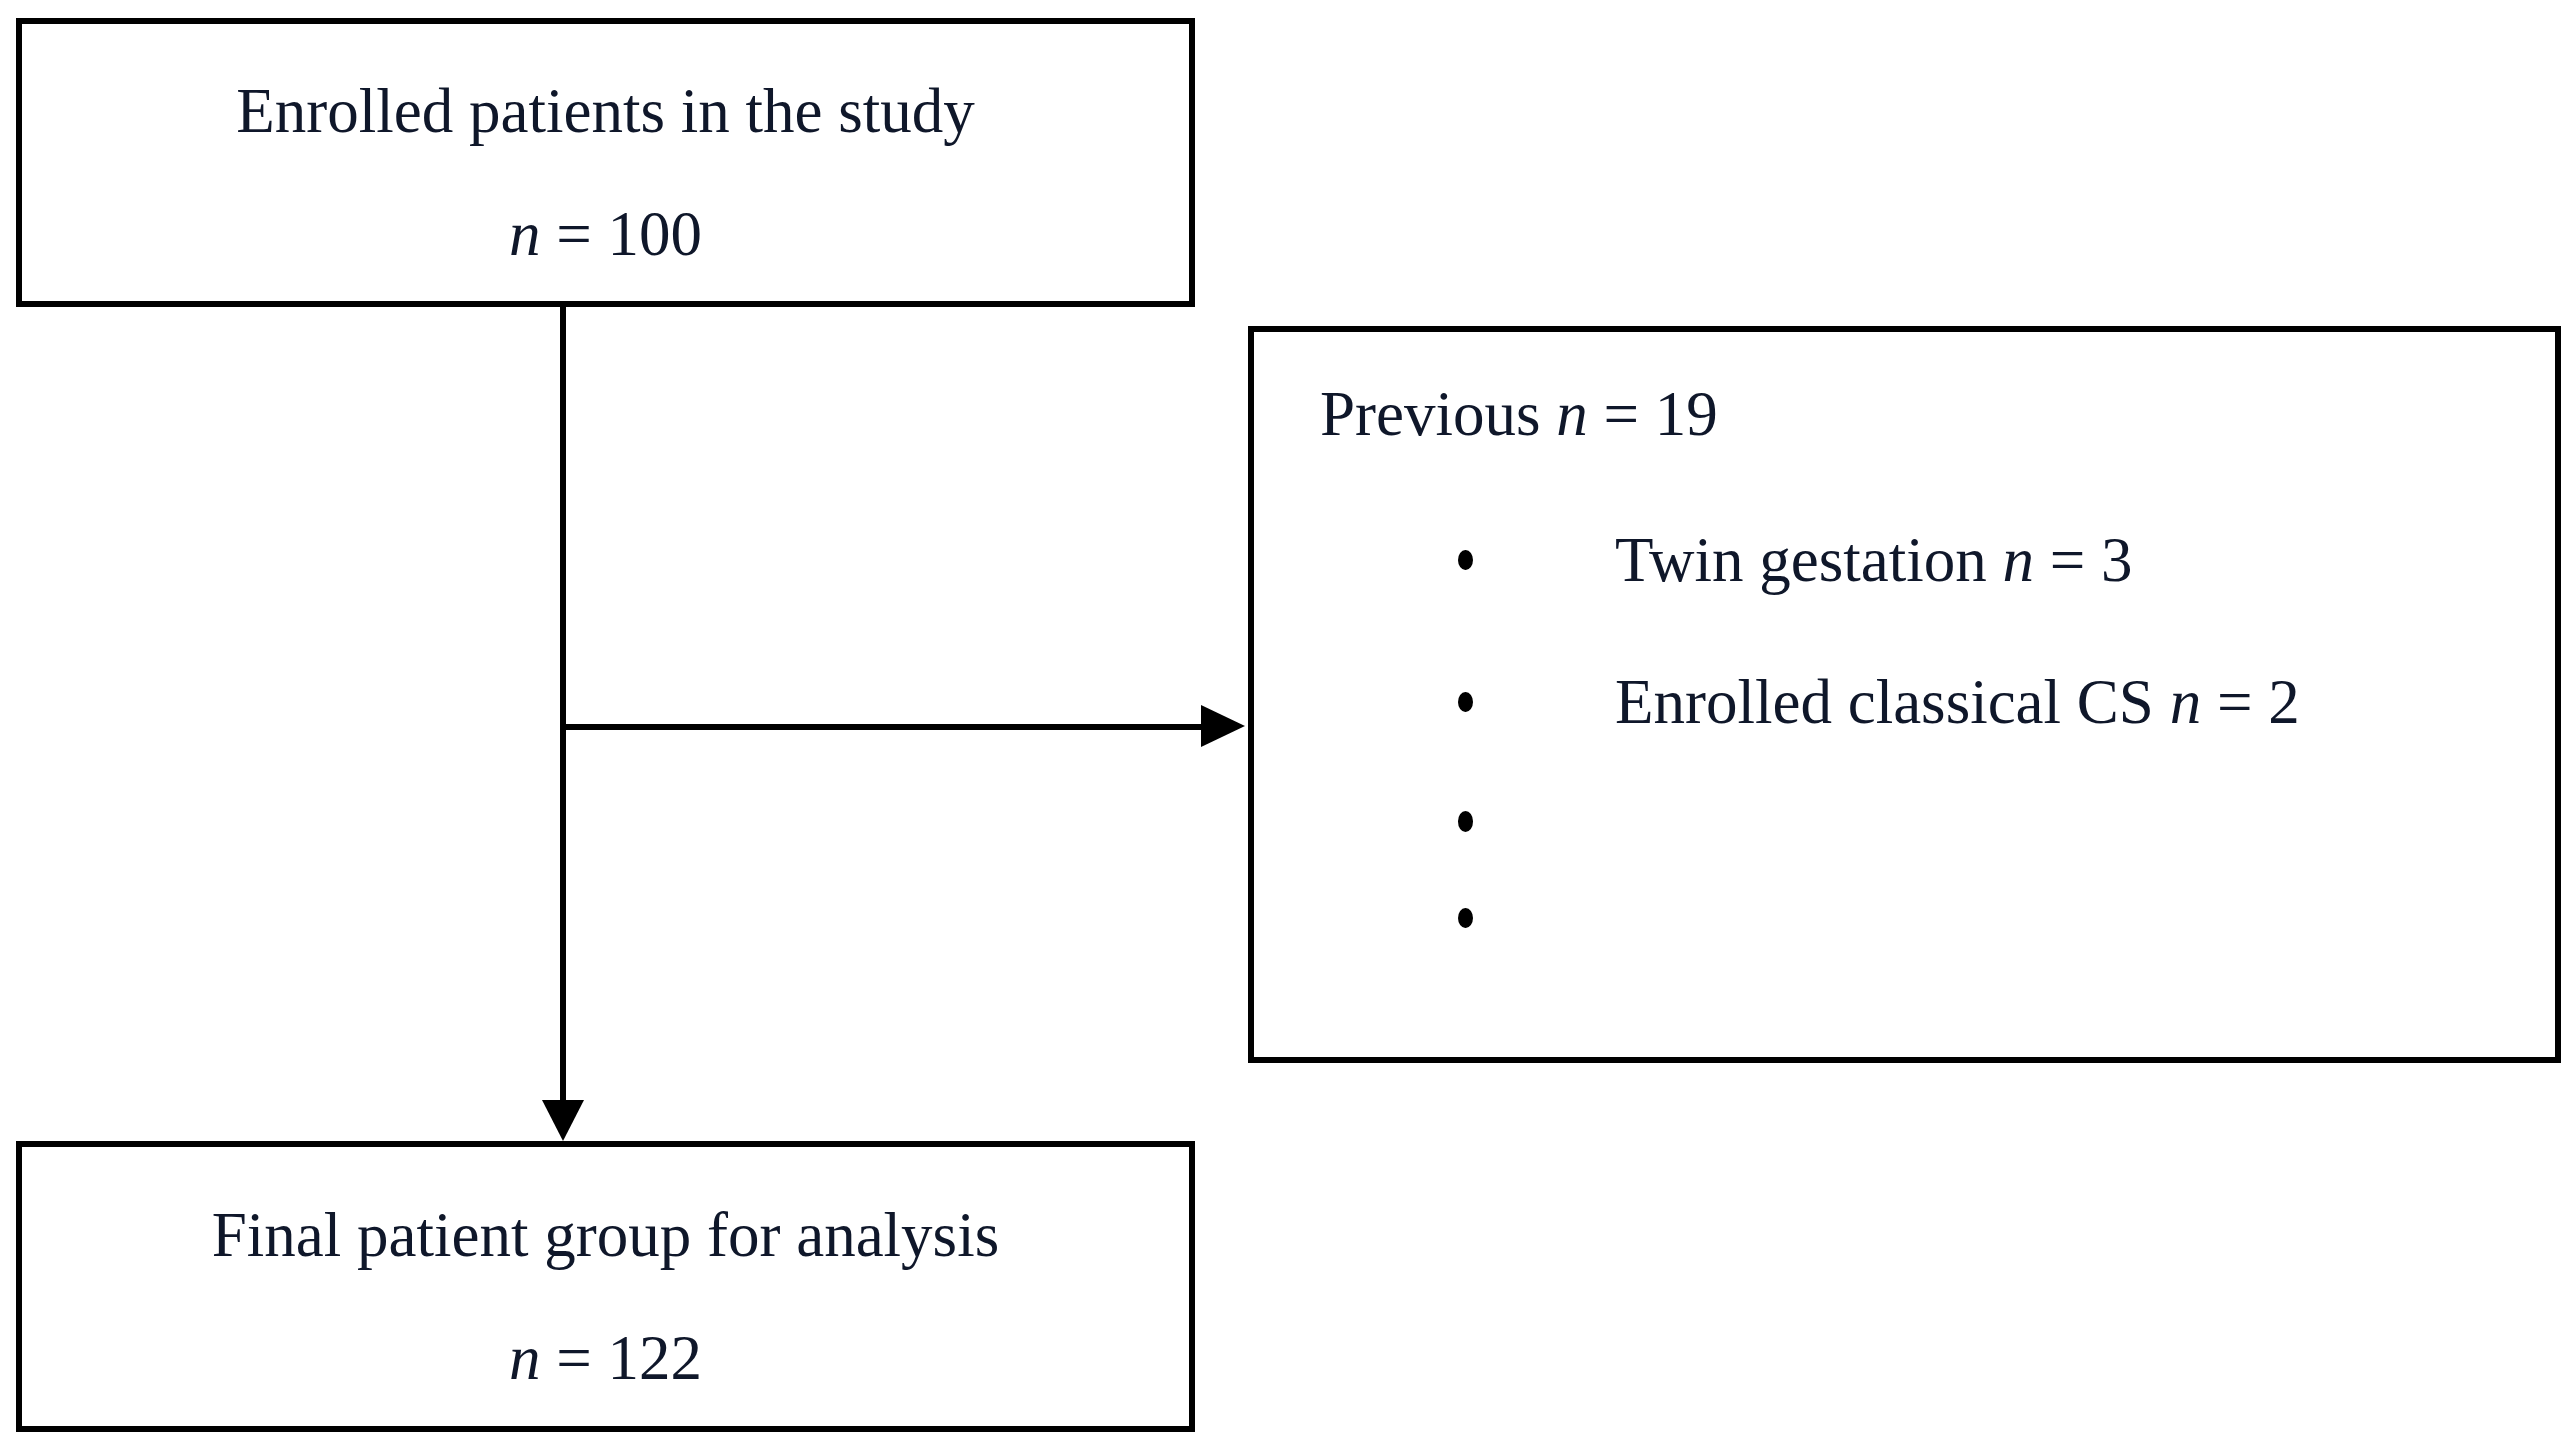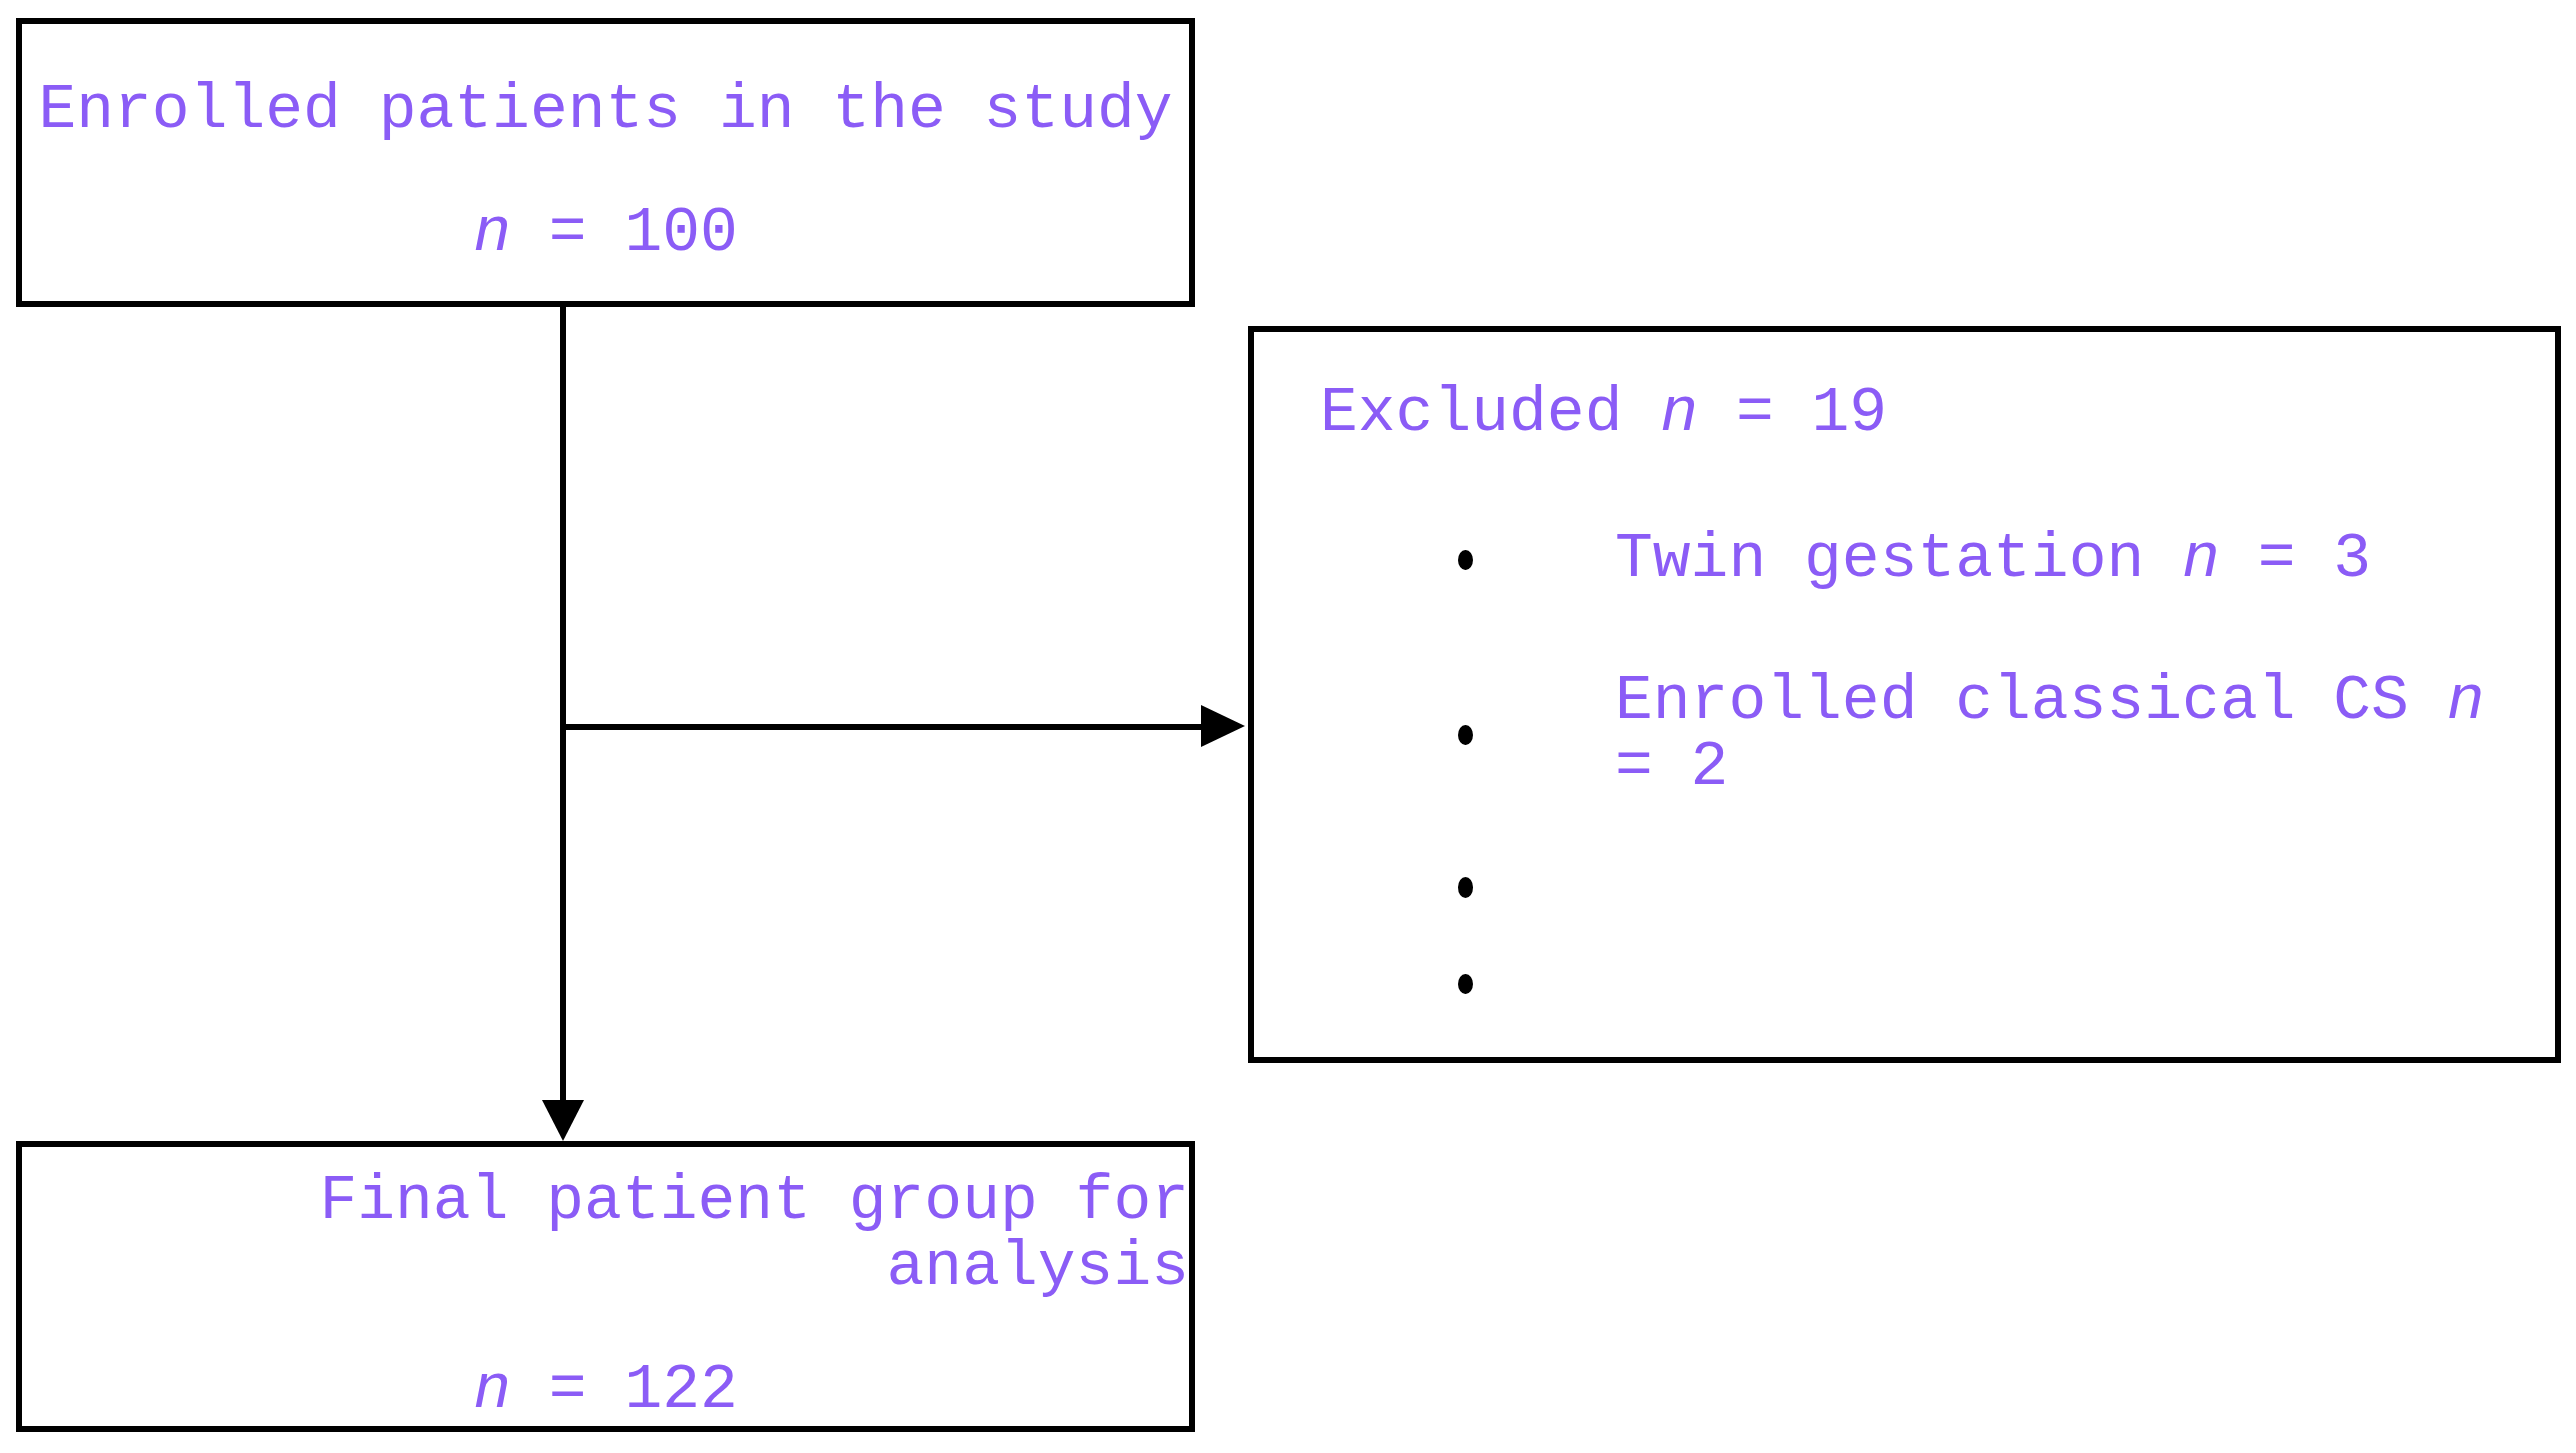--- a/index.html
+++ b/index.html
@@ -6,22 +6,22 @@
     margin: 0;
     padding: 0;
     background: #ffffff;
     overflow: hidden;
   }
   .canvas {
     position: relative;
     width: 2576px;
     height: 1454px;
     background: #ffffff;
-    color: #8b5cf6;
-    font-family: Liberation Mono, monospace;
+    color: #0f172a;
+    font-family: Liberation Serif, serif;
   }
   .box {
     position: absolute;
     box-sizing: border-box;
     border: 6.3px solid #000000;
     background: #ffffff;
   }
   .center-box {
     display: flex;
     flex-direction: column;
@@ -114,21 +114,21 @@
     </div>
   </div>
 
   <div class="vline"></div>
   <div class="hline"></div>
   <div class="arrowhead-down"></div>
   <div class="arrowhead-right"></div>
 
   <div class="box excluded-box">
     <div class="excluded-heading">
-      <span>Excluded </span><span class="nvar">n</span><span> = 19</span>
+      <span>Previous </span><span class="nvar">n</span><span> = 19</span>
     </div>
     <div class="bullet-list">
       <div class="bullet-item">
         <span class="bullet-dot"></span>
         <span><span>Twin gestation </span><span class="nvar">n</span><span> = 3</span></span>
       </div>
       <div class="bullet-item">
         <span class="bullet-dot"></span>
         <span><span>Enrolled classical CS </span><span class="nvar">n</span><span> = 2</span></span>
       </div>

